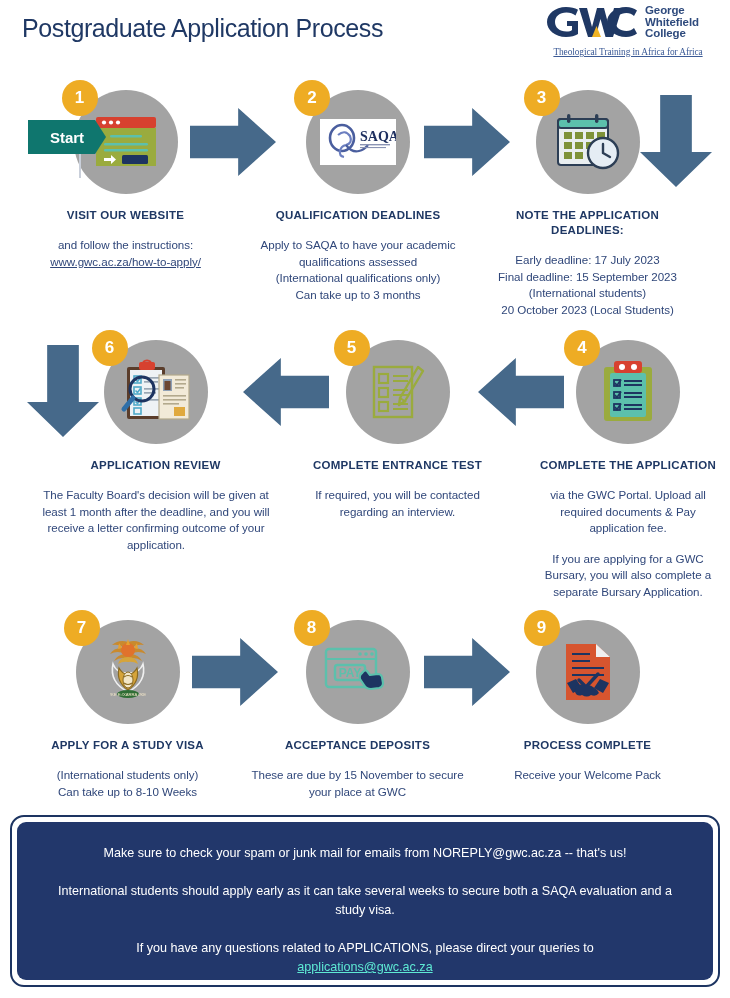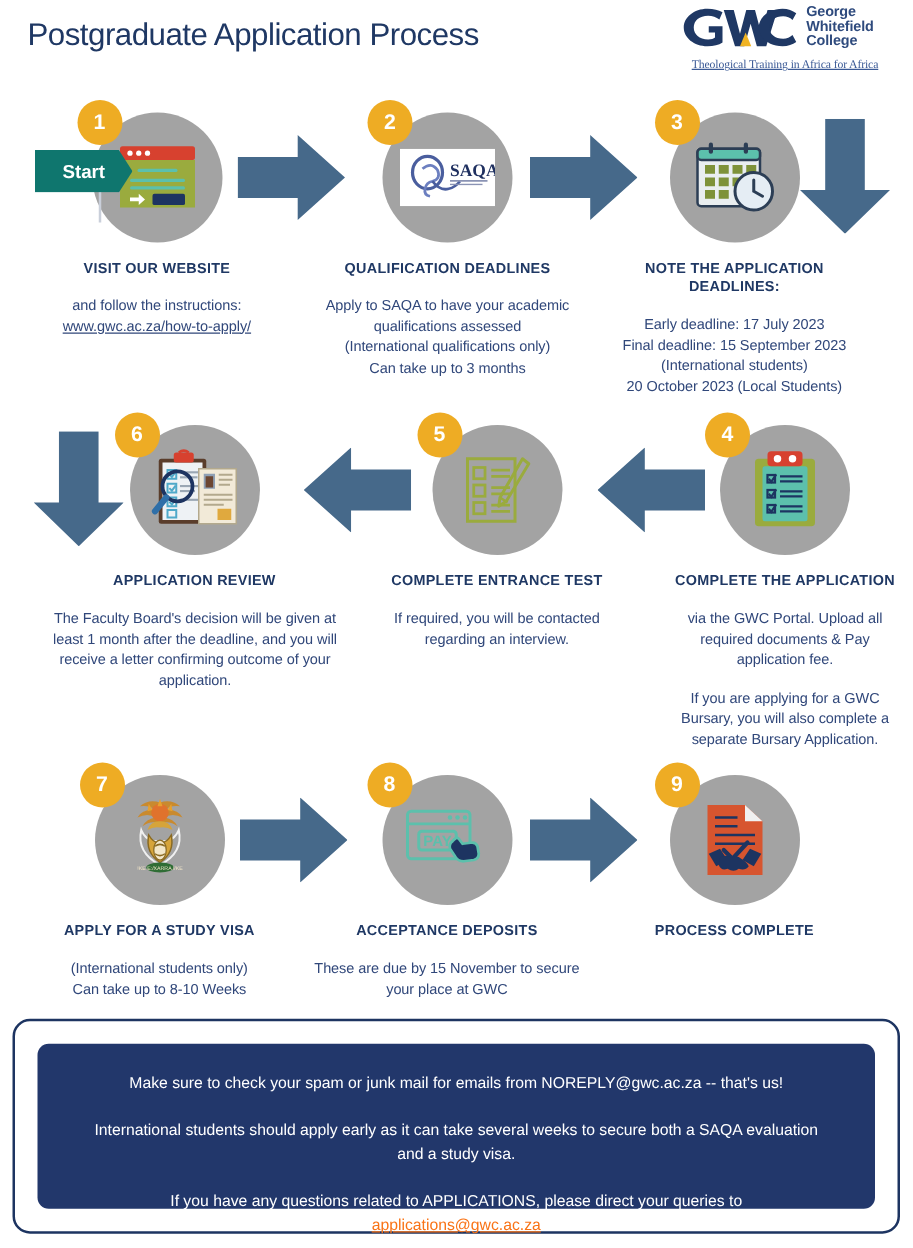--- a/index.html
+++ b/index.html
@@ -86,31 +86,31 @@
   }
   .start-stem {
     position: absolute; width: 2px; height: 38px; background: #c9cfda; z-index: 1;
   }
 
   
   .note-outer {
     position: absolute; left: 10px; top: 815px;
     width: 710px; height: 172px;
     border: 2px solid #1d3461; border-radius: 14px;
-    padding: 18px; background: #ffffff;
+    padding: 5px; background: #ffffff;
   }
   .note-inner {
     width: 100%; height: 100%;
     background: #22376b; border-radius: 9px;
     color: #ffffff; text-align: center;
     padding: 22px 34px 0 34px;
     font-size: 12.6px; line-height: 19px;
   }
   .note-inner p { margin-bottom: 19px; }
-  .note-link { text-decoration: underline; color: #f97316; }
+  .note-link { text-decoration: underline; color: #5eead4; }
 </style>
 </head>
 <body>
 
 <div class="page">
 
   <div class="header">
     <div class="title">Postgraduate Application Process</div>
 
     <div class="logo">
@@ -398,20 +398,21 @@
             </g>
             <path d="M21 40 l7 7 l12 -13" stroke="#1d3461" stroke-width="3.4" fill="none" stroke-linecap="round" stroke-linejoin="round"></path>
             <path d="M9 43 l9 -4 l6 9 l-9 5 z" fill="#1d3461"></path>
             <path d="M51 43 l-9 -4 l-6 9 l9 5 z" fill="#1d3461"></path>
             <path d="M18 46 q5 -3 9 0 q5 -2 8 1 q4 2 6 6 q-3 4 -8 2 q-4 3 -9 0 q-5 2 -7 -3 z" fill="#1d3461"></path>
           </svg>
         </div>
         <div class="badge">9</div>
       </div>
       <div class="step-title">PROCESS COMPLETE</div>
+      <div class="step-body">Receive your Welcome Pack</div>
     </div>
   </div>
 
   <div class="note-outer">
     <div class="note-inner">
       <p>Make sure to check your spam or junk mail for emails from NOREPLY@gwc.ac.za -- that's us!</p>
       <p>International students should apply early as it can take several weeks to secure both a SAQA evaluation and a study visa.</p>
       <p>
         <span>If you have any questions related to APPLICATIONS, please direct your queries to</span><br>
         <a class="note-link" href="#">applications@gwc.ac.za</a>

